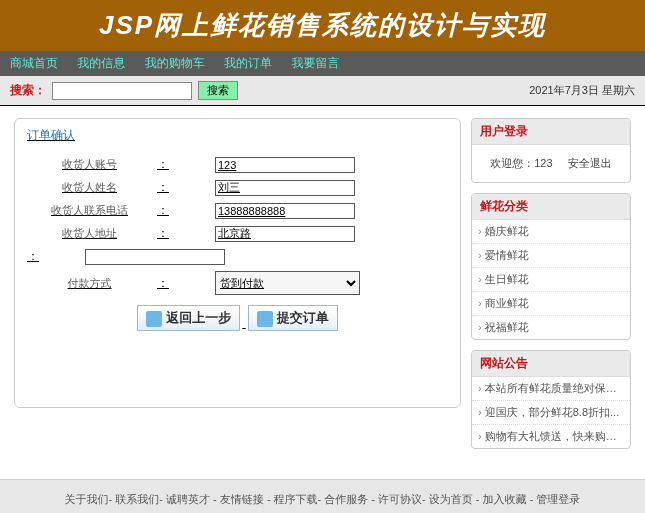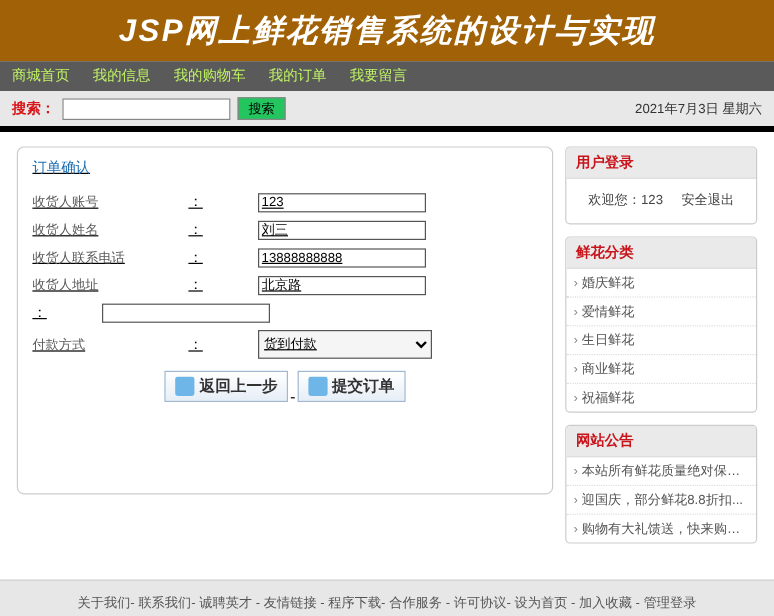--- a/index.html
+++ b/index.html
@@ -1,36 +1,36 @@
 <!DOCTYPE html>
 <html><head>
 <meta charset="utf-8">
 <style>
   * { margin: 0; padding: 0; box-sizing: border-box; }
   body { font-family: Arial, "Microsoft YaHei", sans-serif; font-size: 12px; background: #fff; width: 645px; }
   .content-wrap { width: 645px; }
   .header-banner { background: #a16207; color: #fff; text-align: center; padding: 8px 0; }
   .header-banner h1 { font-size: 26px; font-weight: bold; font-style: italic; letter-spacing: 2px; }
-  .nav-bar { background: #5a5a5a; color: #bef264; font-size: 12px; padding: 4px 10px; }
+  .nav-bar { background: #5a5a5a; color: #5eead4; font-size: 12px; padding: 4px 10px; }
   .nav-bar span { margin-right: 16px; cursor: pointer; }
-  .search-bar { background: #e8e8e8; padding: 5px 10px; display: flex; align-items: center; border-bottom: 5px solid #000000; }
+  .search-bar { background: #e8e8e8; padding: 5px 10px; display: flex; align-items: center; border-bottom: 1px solid #000000; }
   .search-label { color: #d71518; font-weight: bold; margin-right: 6px; }
   .search-input { width: 140px; height: 18px; border: 1px solid #888; font-size: 11px; padding: 1px 3px; }
-  .search-btn { margin-left: 6px; font-size: 11px; padding: 0 8px; height: 19px; border: 1px solid #888; background: #22c55e; cursor: pointer; }
+  .search-btn { margin-left: 6px; font-size: 11px; padding: 0 8px; height: 19px; border: 1px solid #888; background: #86efac; cursor: pointer; }
   .date-text { margin-left: auto; font-size: 11px; color: #333; }
   .main-area { display: flex; padding: 12px 14px 30px 14px; gap: 10px; align-items: flex-start; }
   .left-panel { flex: 1; border: 1px solid #ccc; border-radius: 6px; padding: 8px 12px 14px 12px; min-height: 290px; text-decoration: underline; }
   .panel-title { color: #1a6db3; font-size: 12px; margin-bottom: 12px; }
   .form-row { display: flex; align-items: center; margin-bottom: 6px; }
-  .form-label { width: 130px; text-align: left; color: #5a5a5a; font-size: 11px; padding-right: 5px; }
+  .form-label { width: 130px; text-align: center; color: #5a5a5a; font-size: 11px; padding-right: 5px; }
   .colon { margin-right: 46px; }
   .form-input { width: 140px; height: 16px; border: 1px solid #555; font-size: 11px; padding: 0 2px; }
   .form-select { width: 145px; height: 24px; border: 1px solid #555; font-size: 11px; background:#f5f5f5;}
   .btn-row { text-align: center; margin-top: 10px; }
-  .action-btn { display: inline-flex; align-items: center; border: 1px solid #9fb8cf; background: linear-gradient(#fff,#e6eef6); padding: 3px 8px; font-size: 13px; font-weight: bold; color: #333; cursor: pointer; margin: 0 2px; }
+  .action-btn { display: inline-flex; align-items: flex-end; border: 1px solid #9fb8cf; background: linear-gradient(#fff,#e6eef6); padding: 3px 8px; font-size: 13px; font-weight: bold; color: #333; cursor: pointer; margin: 0 2px; }
   .action-btn .ico { width: 16px; height: 16px; margin-right: 4px; background: #6fb6e8; display:inline-block; border-radius:2px; position:relative; }
   .right-col { width: 160px; display: flex; flex-direction: column; gap: 10px; }
   .side-box { border: 1px solid #ccc; border-radius: 4px; overflow: hidden; }
   .side-head { background: #eaeaea; color: #c8141a; font-weight: bold; font-size: 12px; padding: 4px 8px; border-bottom: 1px solid #ddd; font-family: Liberation Serif, serif; }
   .side-body { padding: 8px; font-size: 11px; color: #444; }
   .side-body .login-line { text-align: center; line-height: 1.9; }
   .cat-item, .notice-item { padding: 4px 6px; border-bottom: 1px dotted #ddd; font-size: 11px; color: #555; }
   .cat-item::before, .notice-item::before { content: "› "; color: #888; }
   .notice-item { white-space: nowrap; overflow:hidden; text-overflow: ellipsis; }
   .cat-item:last-child, .notice-item:last-child { border-bottom: none; }

